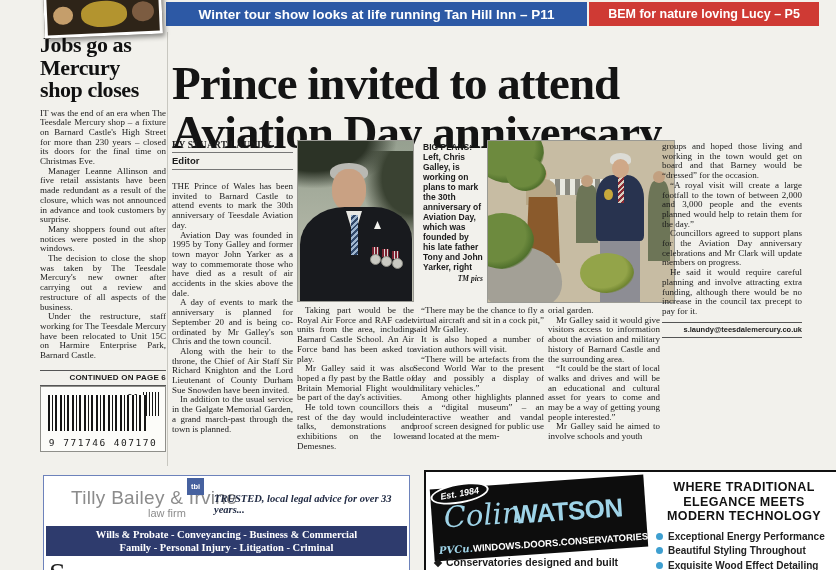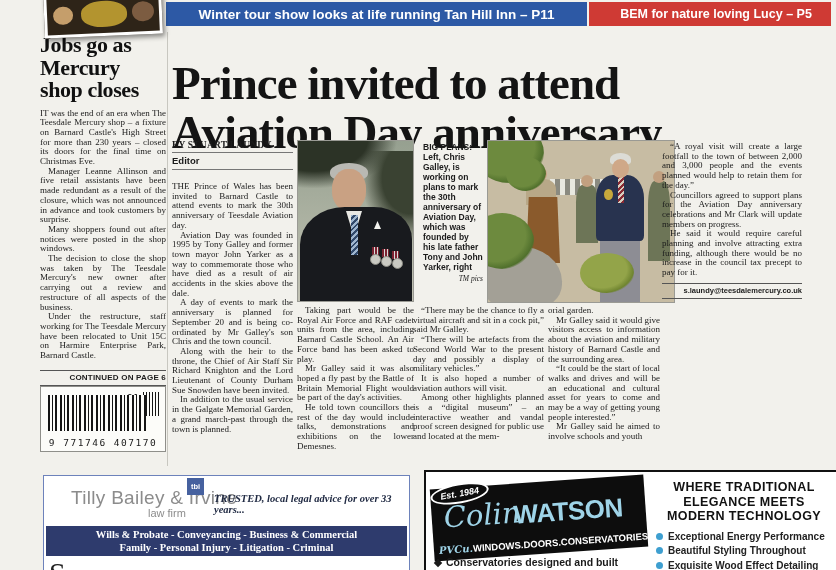--- a/index.html
+++ b/index.html
@@ -9,21 +9,21 @@
 
   
   .skybox{position:absolute;left:44px;top:-10px;width:112px;height:40px;background:#2e2418;
           border:3px solid #fff;box-shadow:2px 3px 5px rgba(0,0,0,.45);transform:rotate(-2.5deg);z-index:6;overflow:hidden;}
   .sky-blob1{position:absolute;left:6px;top:12px;width:20px;height:18px;background:#c59e6b;border-radius:50%;}
   .sky-blob2{position:absolute;left:34px;top:8px;width:46px;height:26px;background:#b3942f;border-radius:45%;}
   .sky-blob3{position:absolute;right:5px;top:10px;width:22px;height:20px;background:#7c5c41;border-radius:50%;}
   .banner{position:absolute;top:2px;height:24px;display:flex;align-items:center;justify-content:center;
           color:#fff;font-weight:bold;z-index:5;}
   .banner-blue{left:166px;width:421px;background:var(--c-banner_blue);font-size:13.5px;}
-  .banner-red{left:589px;width:230px;background:var(--c-banner_red);font-size:12.5px;padding-left:12px;}
+  .banner-red{left:589px;width:230px;background:var(--c-banner_red);font-size:12.5px;}
 
   
   .left-col{position:absolute;left:40px;top:34px;width:126px;}
   .left-head{margin:0 0 7px 0;font-size:22px;line-height:22.5px;font-weight:bold;letter-spacing:-.4px;color:#111;}
   .body p{margin:0;font-size:9px;line-height:9.7px;text-align:justify;}
   .body p.ind{text-indent:8px;}
   .continued{margin-top:9px;border-top:1px solid #555;border-bottom:1px solid #555;padding:2.5px 0;
              font-weight:bold;font-size:8px;text-align:right;letter-spacing:.2px;}
   .barcode-box{border:1px solid #8f8f8a;background:#fcfcf9;height:64px;position:relative;}
   .bc-issue{position:absolute;right:26px;top:5px;font-size:11px;font-weight:bold;}
@@ -45,21 +45,21 @@
   .c1{left:172px;top:140px;width:121px;}
   .byline{font-family:Liberation Serif, serif;font-size:9.5px;font-weight:bold;
           border-bottom:1px solid #777;padding-bottom:2px;letter-spacing:.2px;}
   .role{font-family:"Liberation Sans",sans-serif;font-size:9.5px;font-weight:bold;
         border-bottom:1px solid #777;padding:2px 0 3px;}
   .c1 .first{margin-top:12px;}
   .c2{left:297px;top:306px;width:117px;}
   .capcol{position:absolute;left:423px;top:142px;width:60px;
           font-family:"Liberation Sans",sans-serif;font-weight:bold;font-size:8.5px;line-height:10px;}
   .credit{margin-top:2px;text-align:right;font-family:"Liberation Serif",serif;
-          font-style:italic;font-weight:normal;font-size:7.5px;}
+          font-style:italic;font-weight:bold;font-size:7.5px;}
   .c3{left:413px;top:306px;width:131px;}
   .c4{left:548px;top:306px;width:112px;}
   .c5{left:662px;top:142px;width:140px;}
   .email{margin-top:5px;border-top:1px solid #555;border-bottom:1px solid #555;padding:2.5px 0;
          font-family:"Liberation Sans",sans-serif;font-weight:bold;font-size:7.5px;text-align:right;}
 
   
   .photo{position:absolute;border:1px solid #9a9a94;overflow:hidden;}
   .photo1{left:297px;top:140px;width:115px;height:160px;
           background:linear-gradient(180deg,#96a090 0%,#aab0a0 45%,#c2c2b4 100%);}
@@ -242,33 +242,34 @@
     <div class="p2-man-head"></div>
     <div class="p2-stone"></div>
     <div class="p2-leaf" style="left:-14px;top:-18px;width:70px;height:60px;"></div>
     <div class="p2-leaf" style="left:18px;top:16px;width:40px;height:34px;"></div>
     <div class="p2-leaf" style="left:-18px;top:72px;width:64px;height:56px;"></div>
     <div class="p2-leaf" style="left:92px;top:112px;width:54px;height:40px;background:radial-gradient(ellipse at 40% 40%,#93a449 0 55%,#6f8430 70%,transparent 75%);"></div>
   </div>
 
   <div class="col c3">
     <p class="ind">“There may be the chance to fly a virtual aircraft and sit in a cock pit,” said Mr Galley.</p>
+    <p class="ind">It is also hoped a number of aviation authors will visit.</p>
     <p class="ind">“There will be artefacts from the Second World War to the present day and possibly a display of military vehicles.”</p>
-    <p class="ind">It is also hoped a number of aviation authors will visit.</p>
     <p class="ind">Among other highlights planned is a “digital museum” – an interactive weather and vandal proof screen designed for public use and located at the mem-</p>
   </div>
 
   <div class="col c4">
     <p>orial garden.</p>
     <p class="ind">Mr Galley said it would give visitors access to information about the aviation and military history of Barnard Castle and the surrounding area.</p>
     <p class="ind">“It could be the start of local walks and drives and will be an educational and cultural asset for years to come and may be a way of getting young people interested.”</p>
     <p class="ind">Mr Galley said he aimed to involve schools and youth</p>
   </div>
 
   <div class="col c5">
+    <p>groups and hoped those living and working in the town would get on board and that Barney would be “dressed” for the occasion.</p>
     <p class="ind">“A royal visit will create a large footfall to the town of between 2,000 and 3,000 people and the events planned would help to retain them for the day.”</p>
     <p class="ind">Councillors agreed to support plans for the Aviation Day anniversary celebrations and Mr Clark will update members on progress.</p>
     <p class="ind">He said it would require careful planning and involve attracting extra funding, although there would be no increase in the council tax precept to pay for it.</p>
     <div class="email">s.laundy@teesdalemercury.co.uk</div>
   </div>
 
   <div class="ad-tbi">
     <div class="tbi-name">Tilly Bailey &amp; Irvine</div>
     <div class="tbi-logo">tbi</div>
     <div class="tbi-sub">law firm</div>

